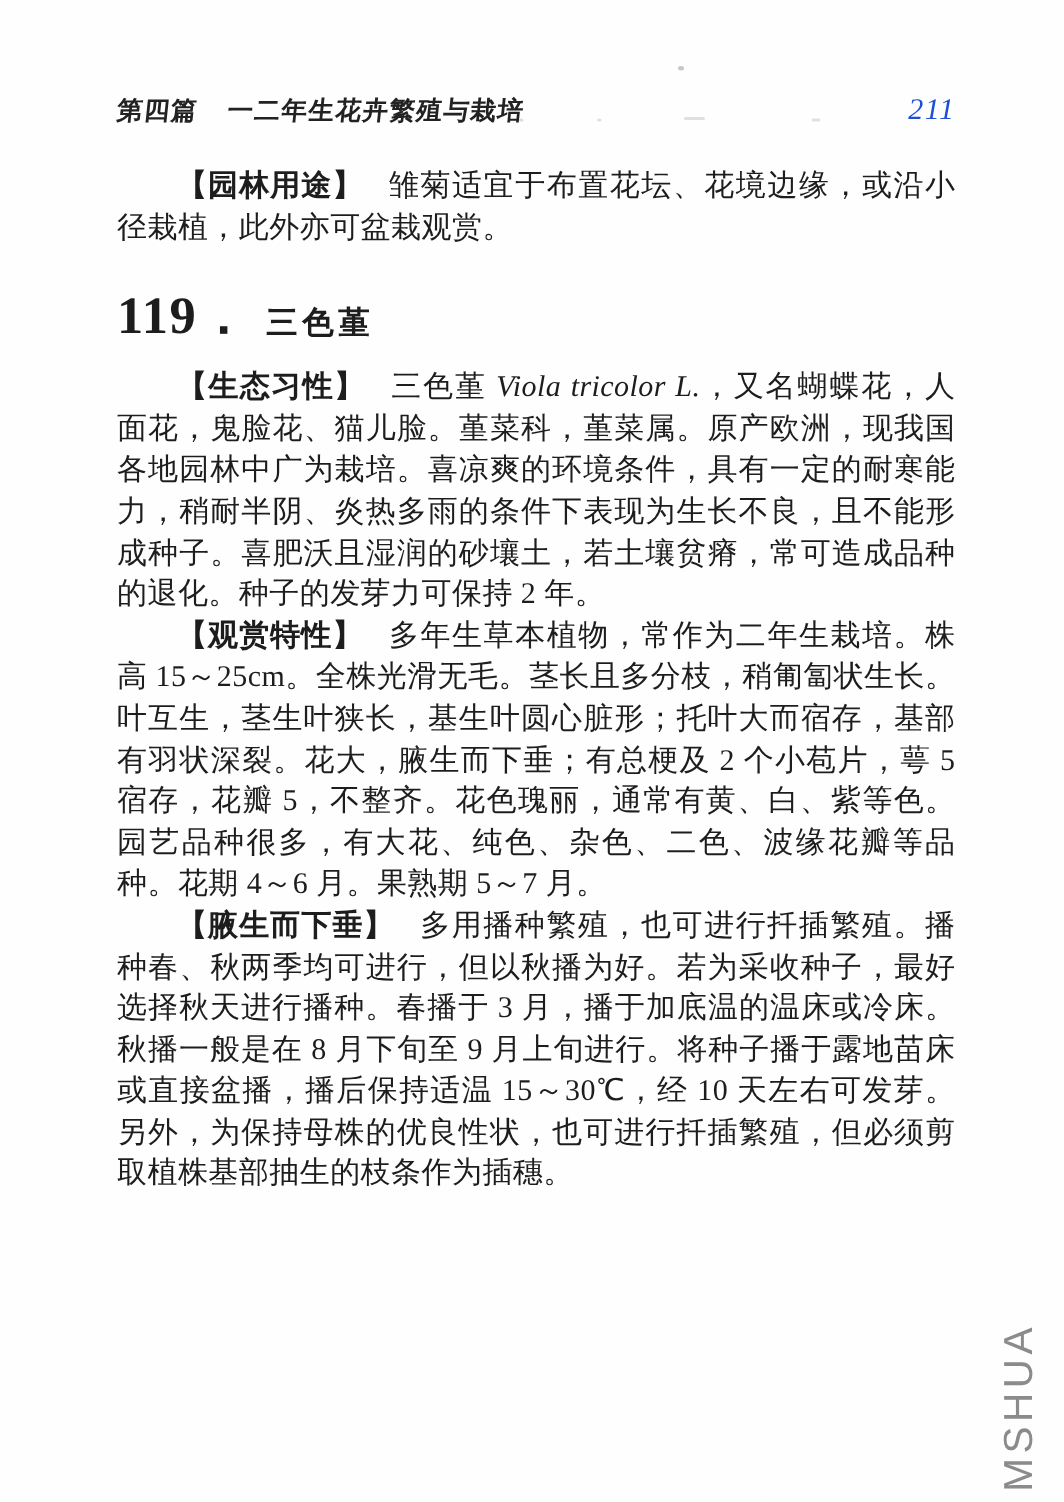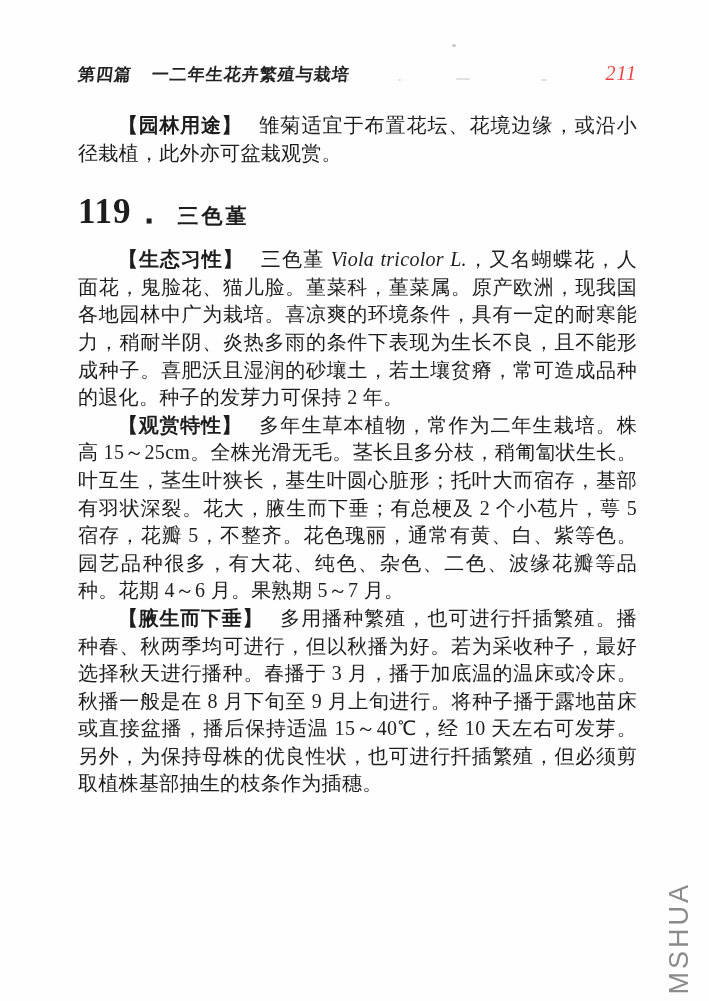--- a/index.html
+++ b/index.html
@@ -33,21 +33,21 @@
     letter-spacing: 1px;
     transform: skewX(-6deg);
     color: #222;
     white-space: nowrap;
   }
   .running-title .part-label { margin-right: 14px; }
   .page-number {
     font-family: "Liberation Serif", serif;
     font-style: italic;
     font-size: 20px;
-    color: #ef4444;
+    color: #1d4ed8;
     letter-spacing: 1px;
   }
   
   .body-para {
     margin: 0;
     font-size: 20px;
     line-height: 27.6px;
     text-align: justify;
     text-indent: 2em;
     letter-spacing: 0.3px;
@@ -121,21 +121,21 @@
 
     <h2 class="section-title">
       <span class="section-number">119．</span>
       <span class="section-name">三色堇</span>
     </h2>
 
     <p class="body-para"><strong class="para-label">【生态习性】</strong><span>三色堇 </span><em class="latin-name">Viola tricolor L.</em><span>，又名蝴蝶花，人面花，鬼脸花、猫儿脸。堇菜科，堇菜属。原产欧洲，现我国各地园林中广为栽培。喜凉爽的环境条件，具有一定的耐寒能力，稍耐半阴、炎热多雨的条件下表现为生长不良，且不能形成种子。喜肥沃且湿润的砂壤土，若土壤贫瘠，常可造成品种的退化。种子的发芽力可保持 2 年。</span></p>
 
     <p class="body-para"><strong class="para-label">【观赏特性】</strong><span>多年生草本植物，常作为二年生栽培。株高 15～25cm。全株光滑无毛。茎长且多分枝，稍匍匐状生长。叶互生，茎生叶狭长，基生叶圆心脏形；托叶大而宿存，基部有羽状深裂。花大，腋生而下垂；有总梗及 2 个小苞片，萼 5 宿存，花瓣 5，不整齐。花色瑰丽，通常有黄、白、紫等色。园艺品种很多，有大花、纯色、杂色、二色、波缘花瓣等品种。花期 4～6 月。果熟期 5～7 月。</span></p>
 
-    <p class="body-para"><strong class="para-label">【腋生而下垂】</strong><span>多用播种繁殖，也可进行扦插繁殖。播种春、秋两季均可进行，但以秋播为好。若为采收种子，最好选择秋天进行播种。春播于 3 月，播于加底温的温床或冷床。秋播一般是在 8 月下旬至 9 月上旬进行。将种子播于露地苗床或直接盆播，播后保持适温 15～40℃，经 10 天左右可发芽。另外，为保持母株的优良性状，也可进行扦插繁殖，但必须剪取植株基部抽生的枝条作为插穗。</span></p>
+    <p class="body-para"><strong class="para-label">【腋生而下垂】</strong><span>多用播种繁殖，也可进行扦插繁殖。播种春、秋两季均可进行，但以秋播为好。若为采收种子，最好选择秋天进行播种。春播于 3 月，播于加底温的温床或冷床。秋播一般是在 8 月下旬至 9 月上旬进行。将种子播于露地苗床或直接盆播，播后保持适温 15～30℃，经 10 天左右可发芽。另外，为保持母株的优良性状，也可进行扦插繁殖，但必须剪取植株基部抽生的枝条作为插穗。</span></p>
 
 
   </main>
 
   <div class="watermark">MSHUA</div>
 
   <span class="artifact a1"></span>
   <span class="artifact a2"></span>
   <span class="artifact a3"></span>
   <span class="artifact a4"></span>

